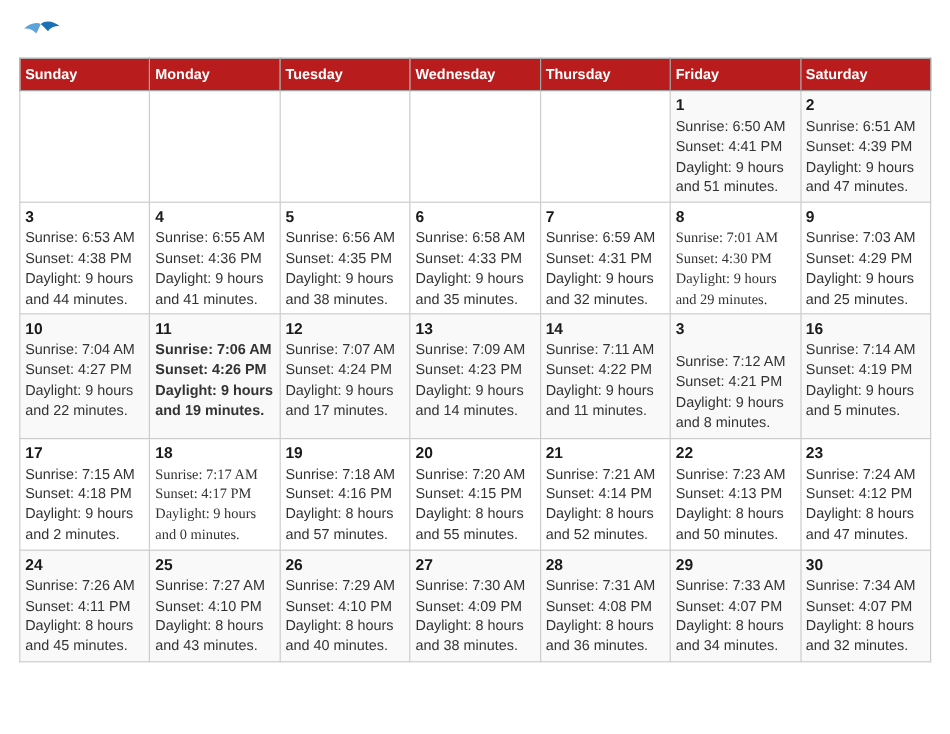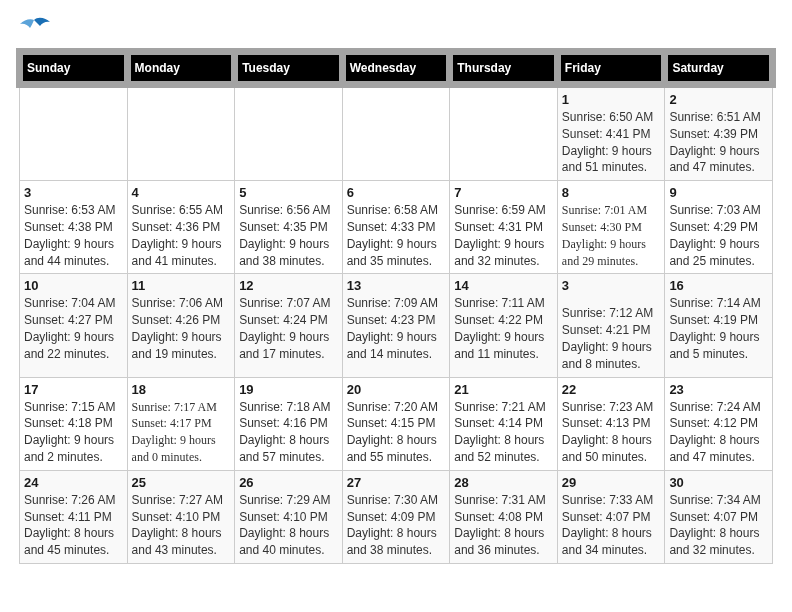--- a/index.html
+++ b/index.html
@@ -33,27 +33,27 @@
       font-size: 16px;
       font-weight: normal;
       color: #1a1a1a;
     }
     table {
       width: 100%;
       border-collapse: collapse;
       table-layout: fixed;
     }
     thead tr th {
-      background: #000000;
+      background: #b91c1c;
       color: #fff;
       font-size: 12px;
       font-weight: bold;
       padding: 6px 4px;
       text-align: left;
-      border: 7px solid #a3a3a3;
+      border: 1px solid #a3a3a3;
     }
     tbody tr td {
       border: 1px solid #ccc;
       vertical-align: top;
       padding: 4px;
       font-size: 10px;
       color: #333;
       height: 80px;
       background: #fff;
     }
@@ -187,21 +187,21 @@
       <tr>
         <td>
           <span class="day-num">10</span>
           <div class="day-info" style="white-space: pre-line;">Sunrise: 7:04 AM
 Sunset: 4:27 PM
 Daylight: 9 hours
 and 22 minutes.</div>
         </td>
         <td>
           <span class="day-num">11</span>
-          <div class="day-info" style="white-space: pre-line;">Sunrise: 7:06 AM
+          <div class="day-info" style="white-space: pre-line; font-weight: bold;">Sunrise: 7:06 AM
 Sunset: 4:26 PM
 Daylight: 9 hours
 and 19 minutes.</div>
         </td>
         <td>
           <span class="day-num">12</span>
           <div class="day-info" style="white-space: pre-line;">Sunrise: 7:07 AM
 Sunset: 4:24 PM
 Daylight: 9 hours
 and 17 minutes.</div>

